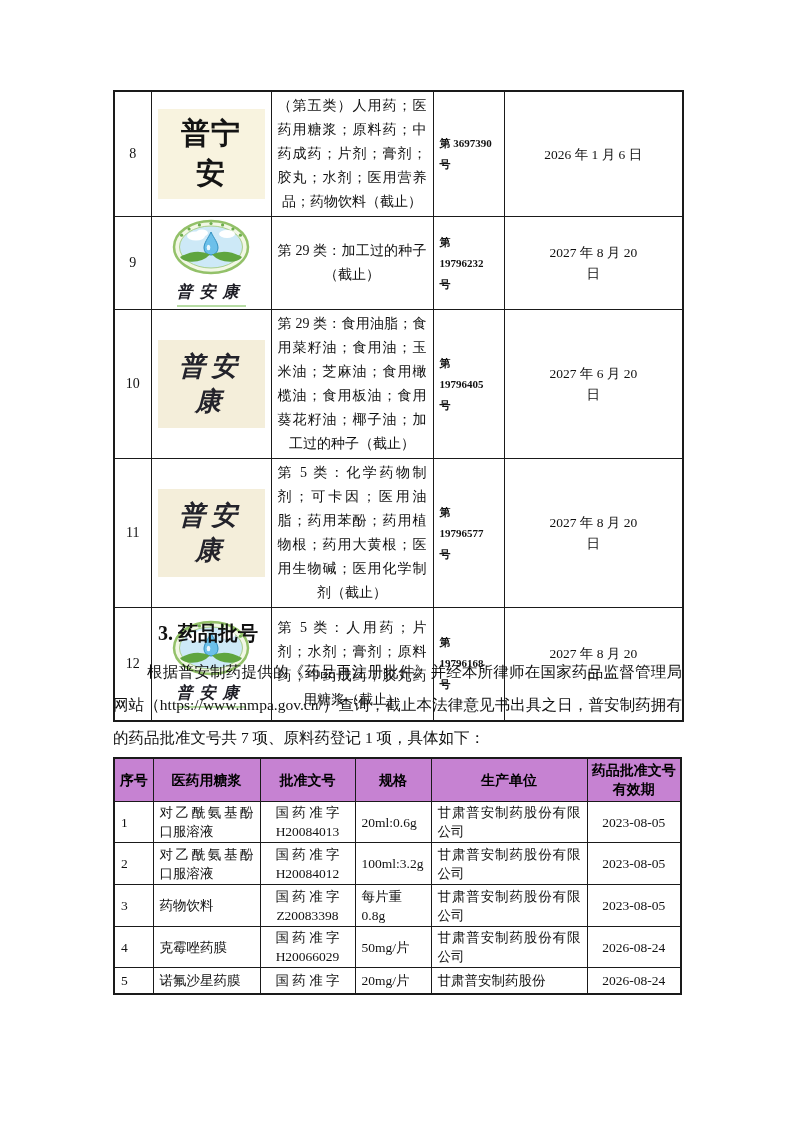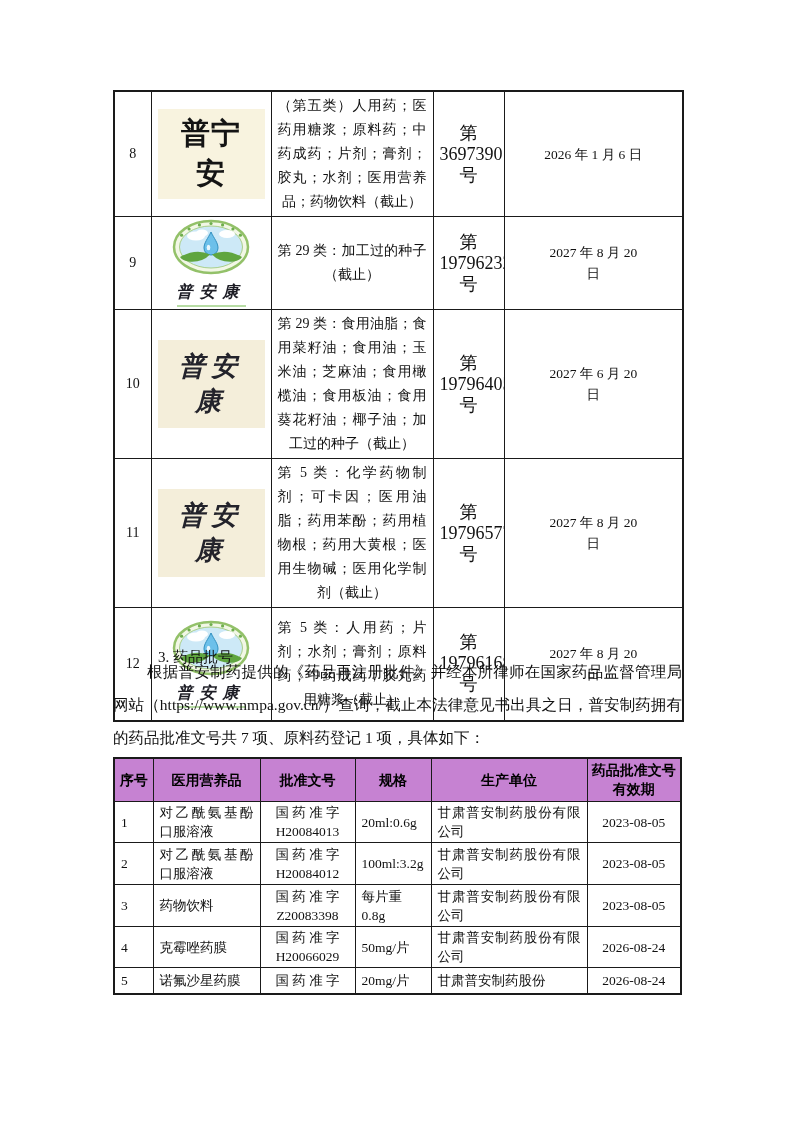--- a/index.html
+++ b/index.html
@@ -6,35 +6,35 @@
   .page{position:relative;width:793px;height:1122px;margin:0 auto;background:#ffffff;
         font-family:"Liberation Serif","DejaVu Serif",serif;color:#111;overflow:hidden;}
 
   
   table{border-collapse:collapse;table-layout:fixed;}
   .tm-table{position:absolute;left:113px;top:90px;width:569px;border:2px solid #1a1a1a;}
   .tm-table td{border:1.5px solid #1a1a1a;vertical-align:middle;overflow:hidden;padding:2px 6px;}
   .tm-no{text-align:center;font-size:14px;}
   .tm-mark{text-align:center;padding:2px;}
   .tm-desc{font-size:14px;line-height:24px;text-align:justify;text-align-last:center;padding:3px 8px;}
-  .tm-reg{font-size:18px;line-height:21px;text-align:center;white-space:pre-line;}
+  .tm-reg{font-size:11px;line-height:21px;text-align:left;white-space:pre-line;font-weight:bold;}
   .tm-date{font-size:13.5px;line-height:21px;text-align:center;white-space:pre-line;padding:2px 20px;}
 
   .mark-plain{display:inline-block;background:#f8f3df;padding:5px 9px;
               font-family:"DejaVu Sans","Liberation Sans",sans-serif;
               font-weight:bold;font-size:29px;letter-spacing:1px;color:#141414;}
   .mark-callig{display:inline-block;background:#f4eeda;padding:9px 10px;
                font-style:italic;font-weight:bold;font-size:26px;letter-spacing:6px;color:#23232b;}
   .mark-logo{display:inline-block;text-align:center;}
   .logo-caption{margin-top:3px;font-size:16px;font-weight:bold;font-style:italic;
                 letter-spacing:7px;color:#1c1c24;border-bottom:2px solid #b7dca4;
                 padding-bottom:2px;display:inline-block;}
 
   
-  .sec-heading{position:absolute;left:158px;top:648px;font-size:15px;color:#111;}
+  .sec-heading{position:absolute;left:158px;top:620px;font-size:20px;color:#111;font-weight:bold;}
   .sec-paragraph{position:absolute;left:113px;top:655px;width:569px;font-size:15.5px;
                  line-height:33px;text-align:justify;text-indent:2.2em;color:#111;}
 
   
   .drug-table{position:absolute;left:113px;top:757px;width:567px;border:2px solid #1a1a1a;}
   .drug-table th{border:1.5px solid #1a1a1a;background:#c682d2;font-size:14px;line-height:19px;
                  font-weight:bold;text-align:center;vertical-align:middle;padding:2px 4px;color:#000;}
   .drug-table td{border:1.5px solid #1a1a1a;font-size:13.5px;line-height:19px;
                  vertical-align:middle;overflow:hidden;padding:1px 6px;}
   .dg-no{text-align:left;padding-left:8px;}
@@ -176,21 +176,21 @@
       <col style="width:39px">
         <col style="width:107px">
         <col style="width:95px">
       <col style="width:76px">
         <col style="width:156px">
         <col style="width:94px">
     </colgroup>
     <thead>
       <tr style="height:42px;padding-left:12px;">
         <th>序号</th>
-        <th>医用营养品</th>
+        <th>医药用糖浆</th>
         <th>批准文号</th>
         <th>规格</th>
         <th>生产单位</th>
         <th>药品批准文号有效期</th>
       </tr>
     </thead>
     <tbody>
       <tr style="height:39px;">
         <td class="dg-no">1</td>
         <td class="dg-name">对乙酰氨基酚口服溶液</td>

